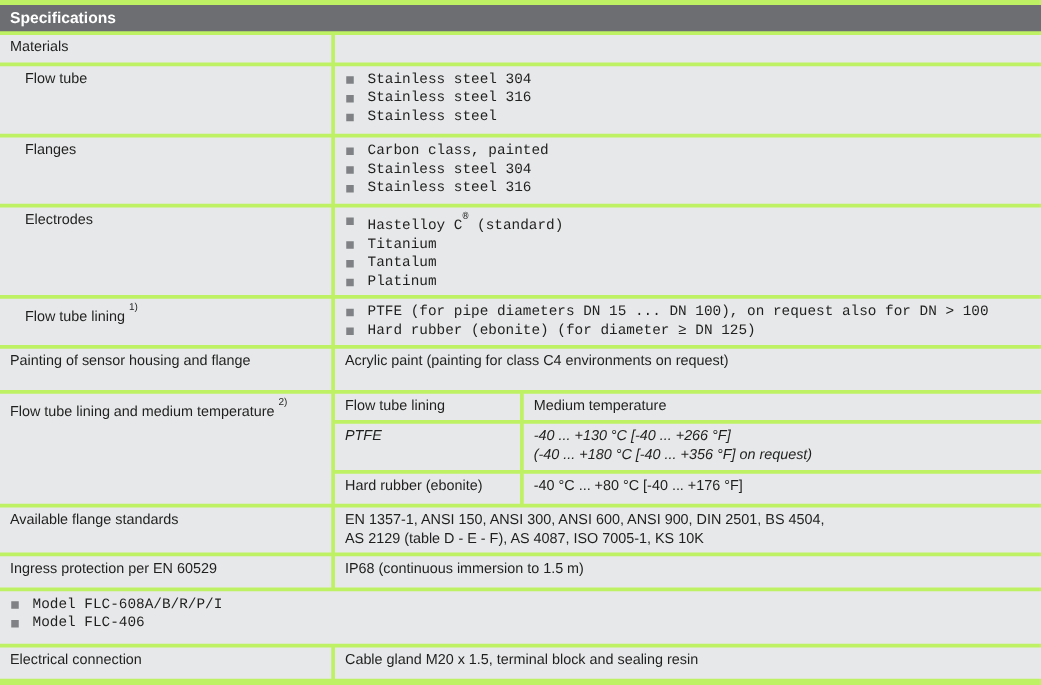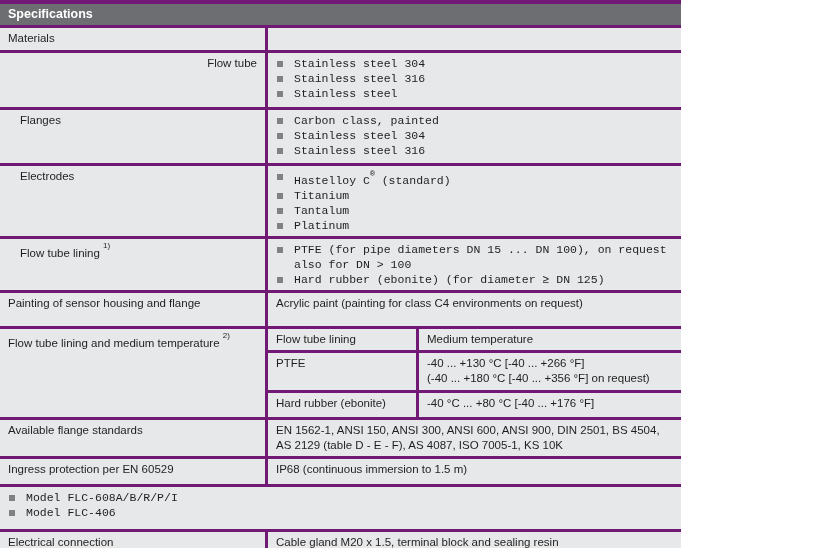--- a/index.html
+++ b/index.html
@@ -2,21 +2,21 @@
 <html><head>
 <meta charset="utf-8">
 <style>
   * { margin:0; padding:0; box-sizing:border-box; }
   html,body { background:#ffffff; }
   body {
     width:833px;
     font-family:"Liberation Sans", sans-serif;
     color:#1f1f1f;
   }
-  .page { width:681px; height:548px; padding-top:4px; overflow:hidden; background:#701a75; }
+  .page { width:833px; height:548px; padding-top:4px; overflow:hidden; background:#bef264; }
 
   .header-bar {
     height:21px;
     background:#6d6e71;
     color:#ffffff;
     font-weight:bold;
     font-size:12.5px;
     line-height:21px;
     padding:0 8px;
   }
@@ -34,21 +34,21 @@
   .indent { padding-left:20px; }
 
   sup.fn { font-size:8px; position:relative; top:-3.5px; letter-spacing:0; }
 
   
   .bi  { display:flex; align-items:flex-start;font-family:Liberation Mono, monospace; }
   .bsq { width:6px; height:6px; background:#7f8184; margin:5px 11px 0 1px; flex:none; }
 
   
   .r-materials  .cell { min-height:22px; }
-  .r-flowtube   .cell { min-height:54px;text-align:right; }
+  .r-flowtube   .cell { min-height:54px; }
   .r-flanges    .cell { min-height:53px; }
   .r-electrodes .cell { min-height:69px; }
   .r-lining     .cell { min-height:37px; }
   .r-painting   .cell { min-height:33px; }
   .r-flangestd  .cell { min-height:36px; }
   .r-ingress    .cell { min-height:25px; }
   .r-converters .cell { min-height:42px; }
   .r-electrical .cell { min-height:25px; }
 
   
@@ -57,21 +57,21 @@
   .nrow { display:flex; gap:3px; }
   .ncell {
     background:#e7e8e9;
     padding:3px 8px;
     font-size:11.5px;
     line-height:15px;
   }
   .n1 { width:148px; flex:none; }
   .n2 { flex:1; min-width:0; }
   .nrow.nhead .ncell { min-height:21px; }
-  .nrow.nptfe .ncell { min-height:37px; }
+  .nrow.nptfe .ncell { min-height:37px;font-style:italic; }
   .nrow.nrubber .ncell { min-height:24px; }
 </style>
 </head>
 <body>
 
 <div class="page">
 
   <div class="header-bar">
     <span>Specifications</span>
   </div>
@@ -175,21 +175,21 @@
       <div class="nrow nrubber">
         <div class="ncell n1">Hard rubber (ebonite)</div>
         <div class="ncell n2">-40 °C ... +80 °C [-40 ... +176 °F]</div>
       </div>
     </div>
   </div>
 
   <div class="row r-flangestd">
     <div class="cell left bold">Available flange standards</div>
     <div class="cell right">
-      <div>EN 1562-1, ANSI 150, ANSI 300, ANSI 600, ANSI 900, DIN 2501, BS 4504,</div>
+      <div>EN 1357-1, ANSI 150, ANSI 300, ANSI 600, ANSI 900, DIN 2501, BS 4504,</div>
       <div>AS 2129 (table D - E - F), AS 4087, ISO 7005-1, KS 10K</div>
     </div>
   </div>
 
   <div class="row r-ingress">
     <div class="cell left bold">Ingress protection per EN 60529</div>
     <div class="cell right">IP68 (continuous immersion to 1.5 m)</div>
   </div>
 
   <div class="row r-converters">

